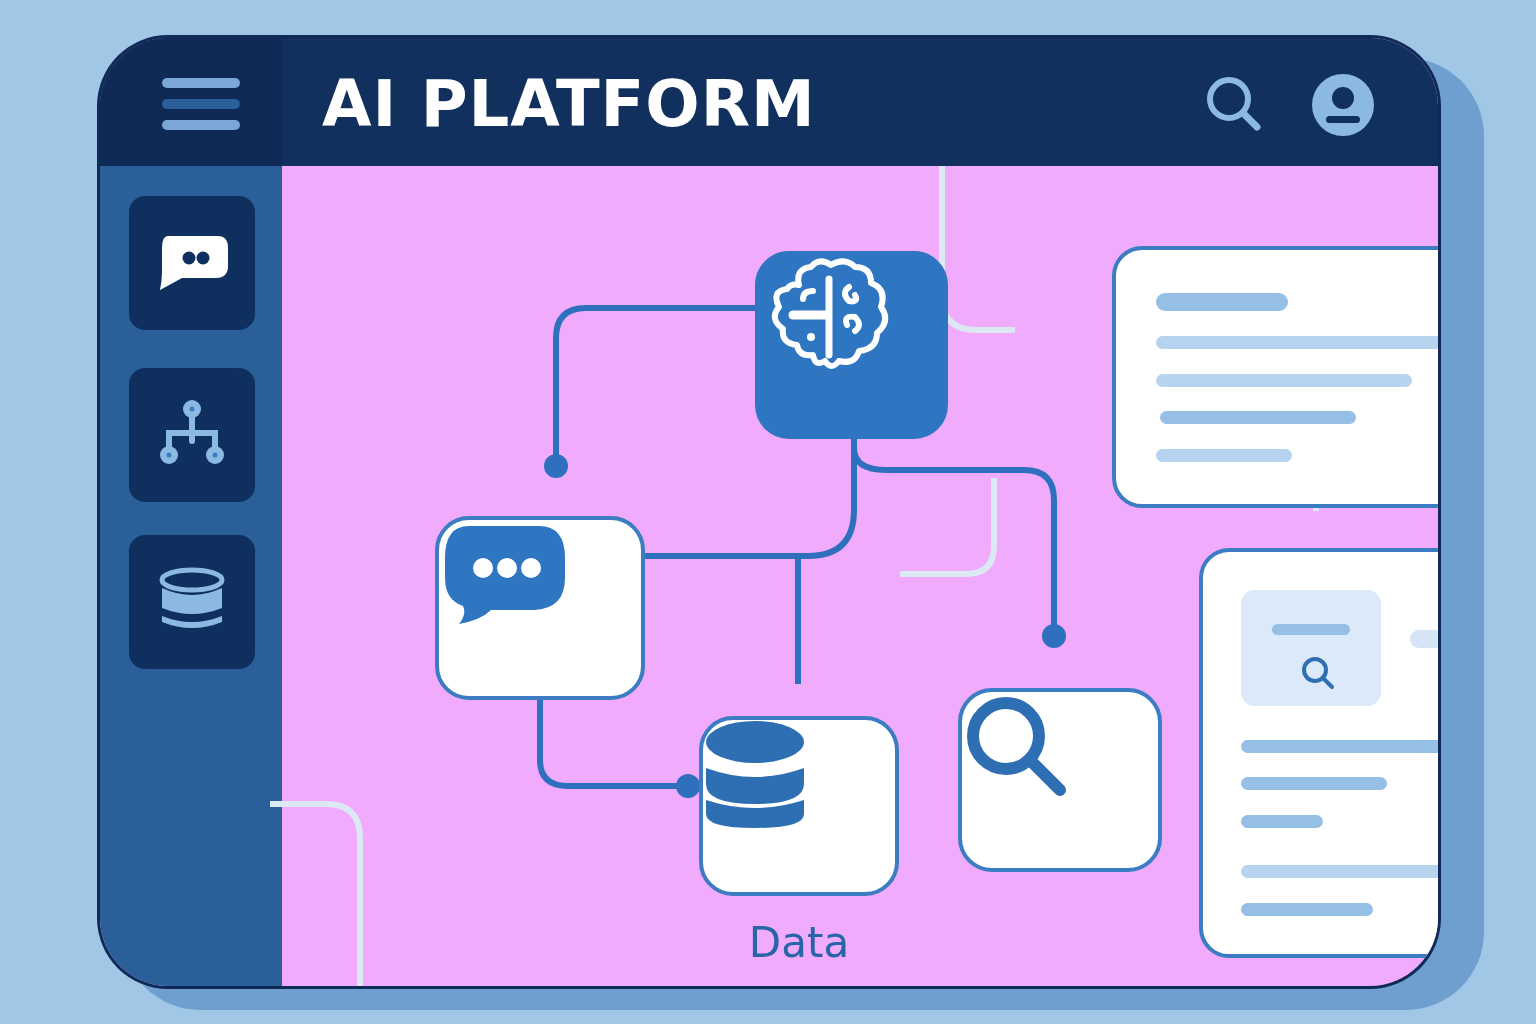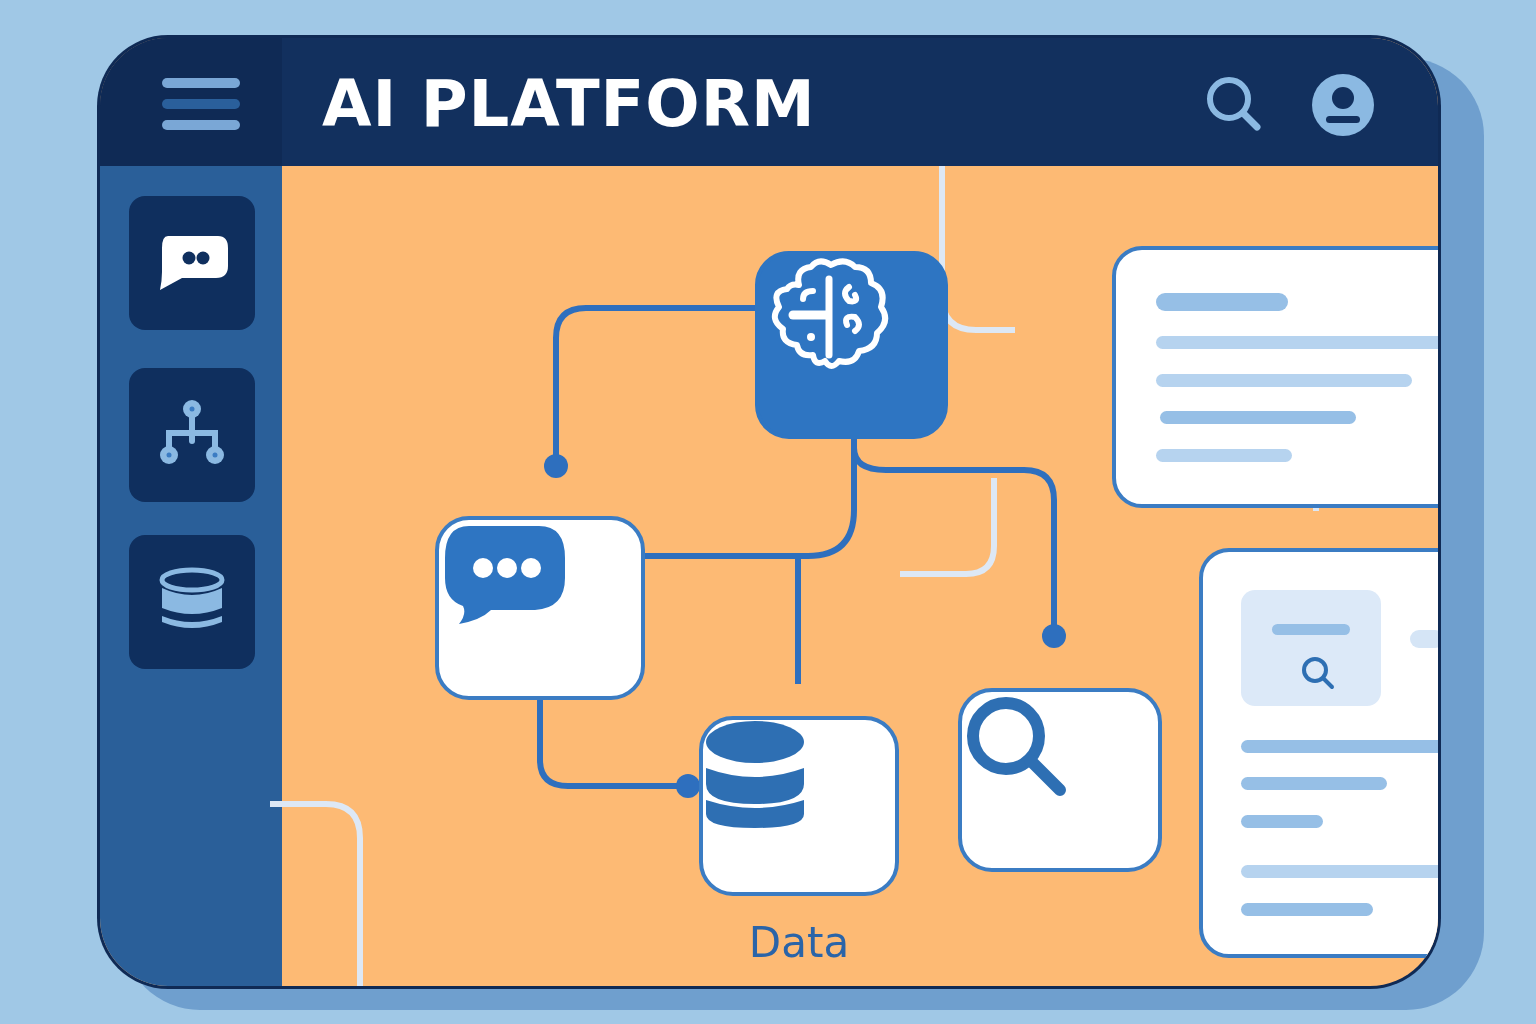--- a/index.html
+++ b/index.html
@@ -9,21 +9,21 @@
       font-family: "DejaVu Sans", sans-serif;
       position: relative;
     }
     .win-shadow {
       position: absolute; left: 122px; top: 58px; width: 1362px; height: 952px;
       background: #6f9fce; border-radius: 78px;
     }
     .window {
       position: absolute; left: 100px; top: 38px; width: 1338px; height: 948px;
       border-radius: 68px; overflow: hidden;
-      background: #fdba74;
+      background: #f0abfc;
       box-shadow: 0 0 0 3px #0f2a55;
     }
     .header {
       position: absolute; left: 0; top: 0; width: 100%; height: 128px;
       background: #12305e;
     }
     .header-left {
       position: absolute; left: 0; top: 0; width: 182px; height: 128px; background: #0f2a55;
     }
     .hamburger {

